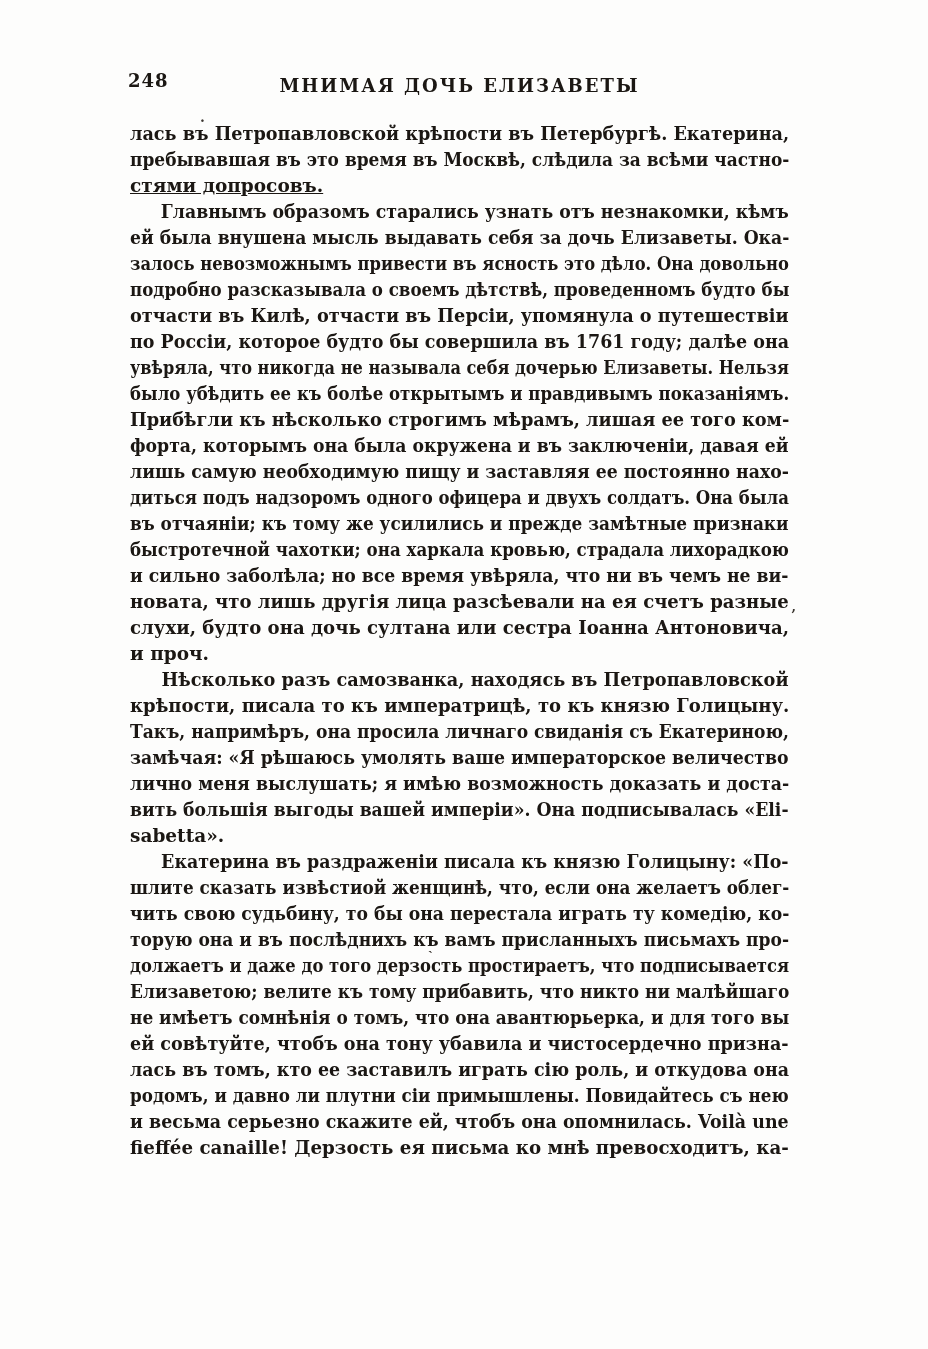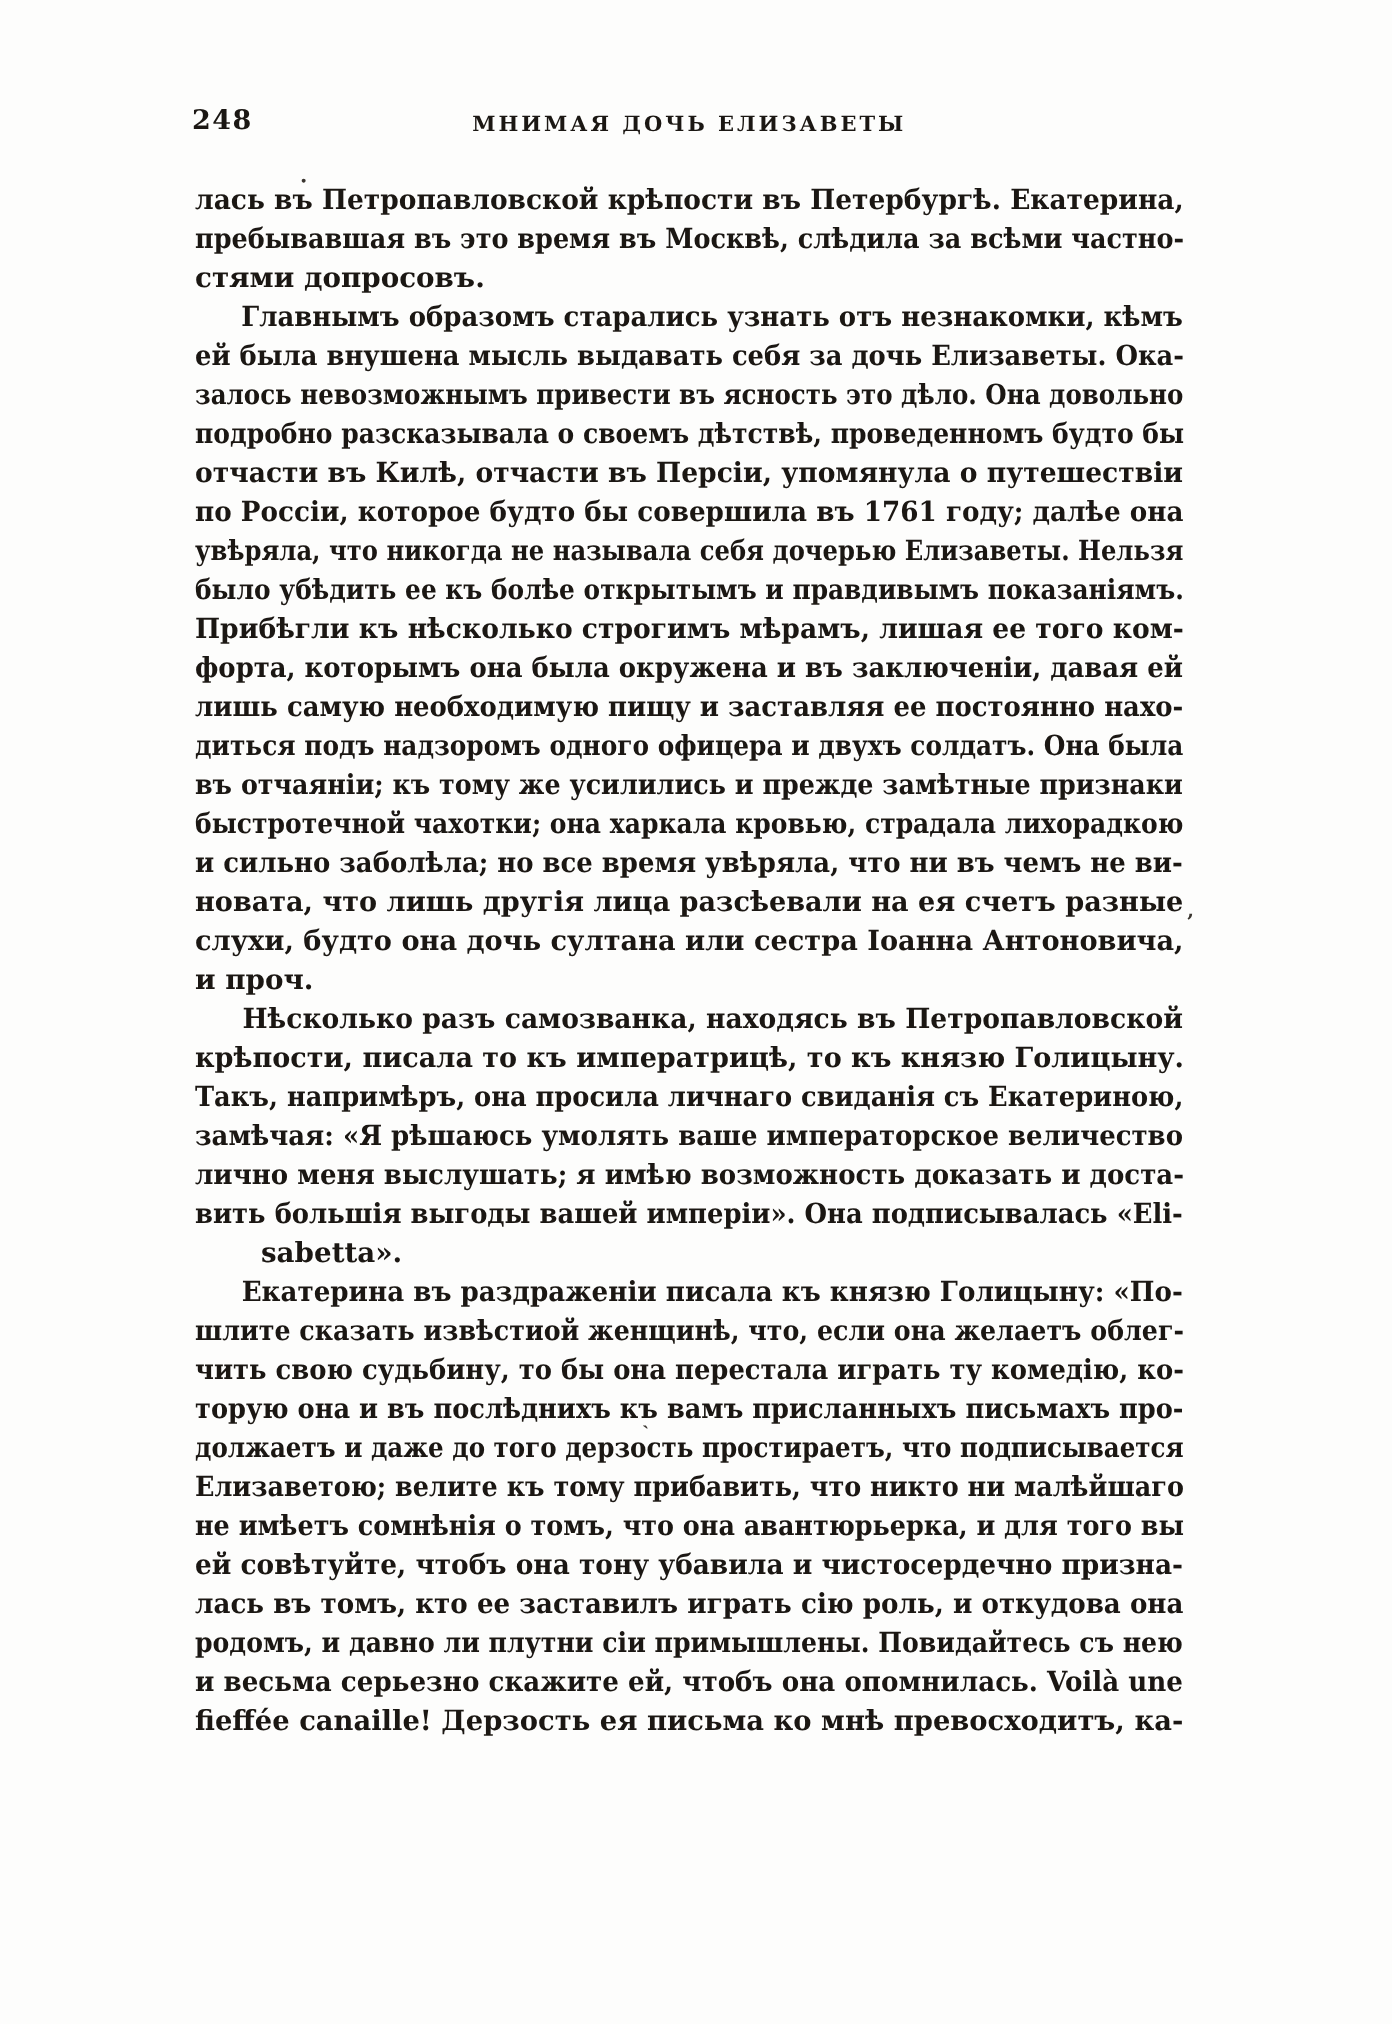--- a/index.html
+++ b/index.html
@@ -23,21 +23,21 @@
     top: 70px;
     font-size: 18px;
     letter-spacing: 1px;
   }
   .running-title {
     position: absolute;
     left: 130px;
     top: 75px;
     width: 659px;
     text-align: center;
-    font-size: 14px;
+    font-size: 18px;
     letter-spacing: 2px;
     white-space: nowrap;
   }
   .text-body {
     position: absolute;
     left: 130px;
     top: 121px;
     width: 659px;
   }
   .paragraph { margin: 0; padding: 0; }
@@ -64,21 +64,21 @@
 <div class="page">
 
   <div class="page-number">248</div>
 
   <div class="running-title">МНИМАЯ ДОЧЬ ЕЛИЗАВЕТЫ</div>
 
   <div class="text-body">
       <div class="paragraph">
         <div class="line" style="white-space: nowrap; transform-origin: 0px 50%; transform: scaleX(0.95369); text-align-last: left;">лась въ Петропавловской крѣпости въ Петербургѣ. Екатерина,</div>
         <div class="line" style="white-space: nowrap; transform-origin: 0px 50%; transform: scaleX(0.919107); text-align-last: left;">пребывавшая въ это время въ Москвѣ, слѣдила за всѣми частно-</div>
-        <div class="line flush" style="white-space: nowrap;">стями допросовъ.</div>
+        <div class="line flush" style="white-space: nowrap; text-decoration: underline;">стями допросовъ.</div>
       </div>
       <div class="paragraph">
         <div class="line indent" style="white-space: nowrap; transform-origin: 0px 50%; transform: scaleX(0.934752); text-align-last: left;">Главнымъ образомъ старались узнать отъ незнакомки, кѣмъ</div>
         <div class="line" style="white-space: nowrap; transform-origin: 0px 50%; transform: scaleX(0.929478); text-align-last: left;">ей была внушена мысль выдавать себя за дочь Елизаветы. Ока-</div>
         <div class="line" style="white-space: nowrap; transform-origin: 0px 50%; transform: scaleX(0.883378); text-align-last: left;">залось невозможнымъ привести въ ясность это дѣло. Она довольно</div>
         <div class="line" style="white-space: nowrap; transform-origin: 0px 50%; transform: scaleX(0.901505); text-align-last: left;">подробно разсказывала о своемъ дѣтствѣ, проведенномъ будто бы</div>
         <div class="line" style="white-space: nowrap; transform-origin: 0px 50%; transform: scaleX(0.957849); text-align-last: left;">отчасти въ Килѣ, отчасти въ Персіи, упомянула о путешествіи</div>
         <div class="line" style="white-space: nowrap; transform-origin: 0px 50%; transform: scaleX(0.945481); text-align-last: left;">по Россіи, которое будто бы совершила въ 1761 году; далѣе она</div>
         <div class="line" style="white-space: nowrap; transform-origin: 0px 50%; transform: scaleX(0.874005); text-align-last: left;">увѣряла, что никогда не называла себя дочерью Елизаветы. Нельзя</div>
         <div class="line" style="white-space: nowrap; transform-origin: 0px 50%; transform: scaleX(0.89538); text-align-last: left;">было убѣдить ее къ болѣе открытымъ и правдивымъ показаніямъ.</div>
@@ -93,21 +93,21 @@
         <div class="line" style="white-space: nowrap; transform-origin: 0px 50%; transform: scaleX(0.979198); text-align-last: left;">слухи, будто она дочь султана или сестра Іоанна Антоновича,</div>
         <div class="line flush" style="white-space: nowrap;">и проч.</div>
       </div>
       <div class="paragraph">
         <div class="line indent" style="white-space: nowrap; transform-origin: 0px 50%; transform: scaleX(0.957849); text-align-last: left;">Нѣсколько разъ самозванка, находясь въ Петропавловской</div>
         <div class="line" style="white-space: nowrap; transform-origin: 0px 50%; transform: scaleX(0.974852); text-align-last: left;">крѣпости, писала то къ императрицѣ, то къ князю Голицыну.</div>
         <div class="line" style="white-space: nowrap; transform-origin: 0px 50%; transform: scaleX(0.925562); text-align-last: left;">Такъ, напримѣръ, она просила личнаго свиданія съ Екатериною,</div>
         <div class="line" style="white-space: nowrap; transform-origin: 0px 50%; transform: scaleX(0.93608); text-align-last: left;">замѣчая: «Я рѣшаюсь умолять ваше императорское величество</div>
         <div class="line" style="white-space: nowrap; transform-origin: 0px 50%; transform: scaleX(0.938746); text-align-last: left;">лично меня выслушать; я имѣю возможность доказать и доста-</div>
         <div class="line" style="white-space: nowrap; transform-origin: 0px 50%; transform: scaleX(0.930791); text-align-last: left;">вить большія выгоды вашей имперіи». Она подписывалась «Eli-</div>
-        <div class="line flush" style="white-space: nowrap; margin-left: 44px;">sabetta».</div>
+        <div class="line flush" style="white-space: nowrap;">sabetta».</div>
       </div>
       <div class="paragraph">
         <div class="line indent" style="white-space: nowrap; transform-origin: 0px 50%; transform: scaleX(0.942775); text-align-last: left;">Екатерина въ раздраженіи писала къ князю Голицыну: «По-</div>
         <div class="line" style="white-space: nowrap; transform-origin: 0px 50%; transform: scaleX(0.91148); text-align-last: left;">шлите сказать извѣстиой женщинѣ, что, если она желаетъ облег-</div>
         <div class="line" style="white-space: nowrap; transform-origin: 0px 50%; transform: scaleX(0.930791); text-align-last: left;">чить свою судьбину, то бы она перестала играть ту комедію, ко-</div>
         <div class="line" style="white-space: nowrap; transform-origin: 0px 50%; transform: scaleX(0.924264); text-align-last: left;">торую она и въ послѣднихъ къ вамъ присланныхъ письмахъ про-</div>
         <div class="line" style="white-space: nowrap; transform-origin: 0px 50%; transform: scaleX(0.885753); text-align-last: left;">должаетъ и даже до того дерзость простираетъ, что подписывается</div>
         <div class="line" style="white-space: nowrap; transform-origin: 0px 50%; transform: scaleX(0.917827); text-align-last: left;">Елизаветою; велите къ тому прибавить, что никто ни малѣйшаго</div>
         <div class="line" style="white-space: nowrap; transform-origin: 0px 50%; transform: scaleX(0.916551); text-align-last: left;">не имѣетъ сомнѣнія о томъ, что она авантюрьерка, и для того вы</div>
         <div class="line" style="white-space: nowrap; transform-origin: 0px 50%; transform: scaleX(0.950938); text-align-last: left;">ей совѣтуйте, чтобъ она тону убавила и чистосердечно призна-</div>

